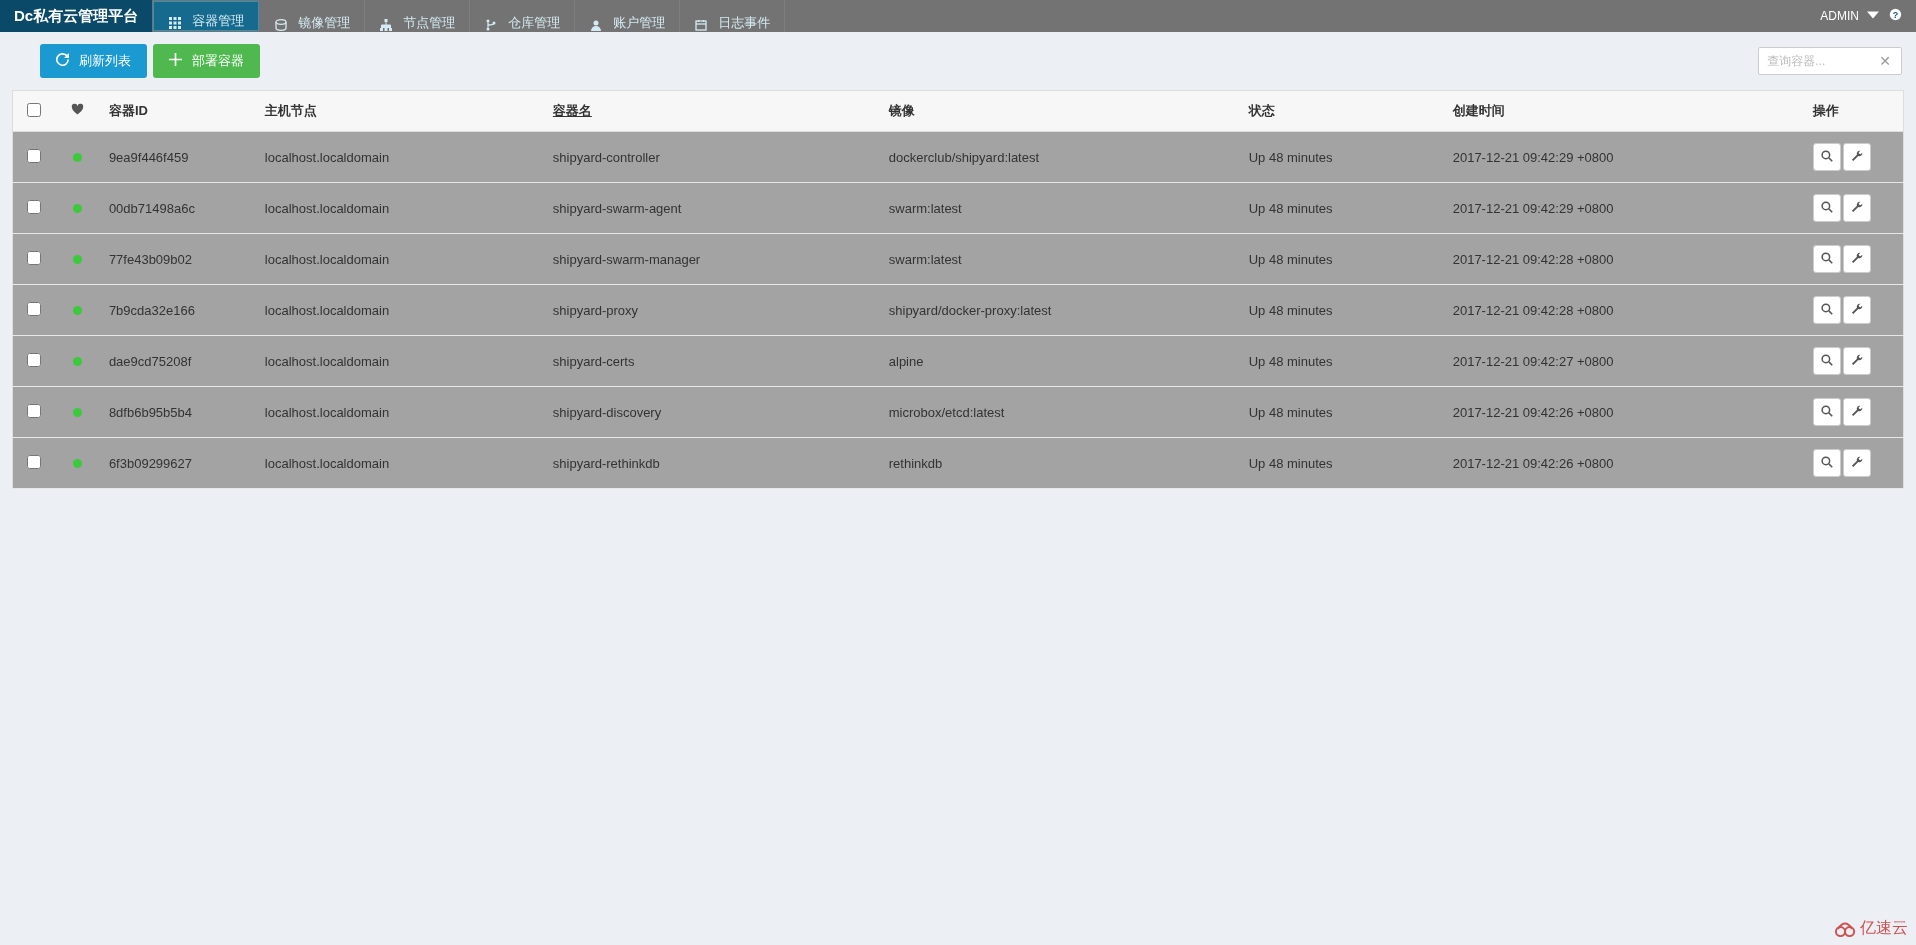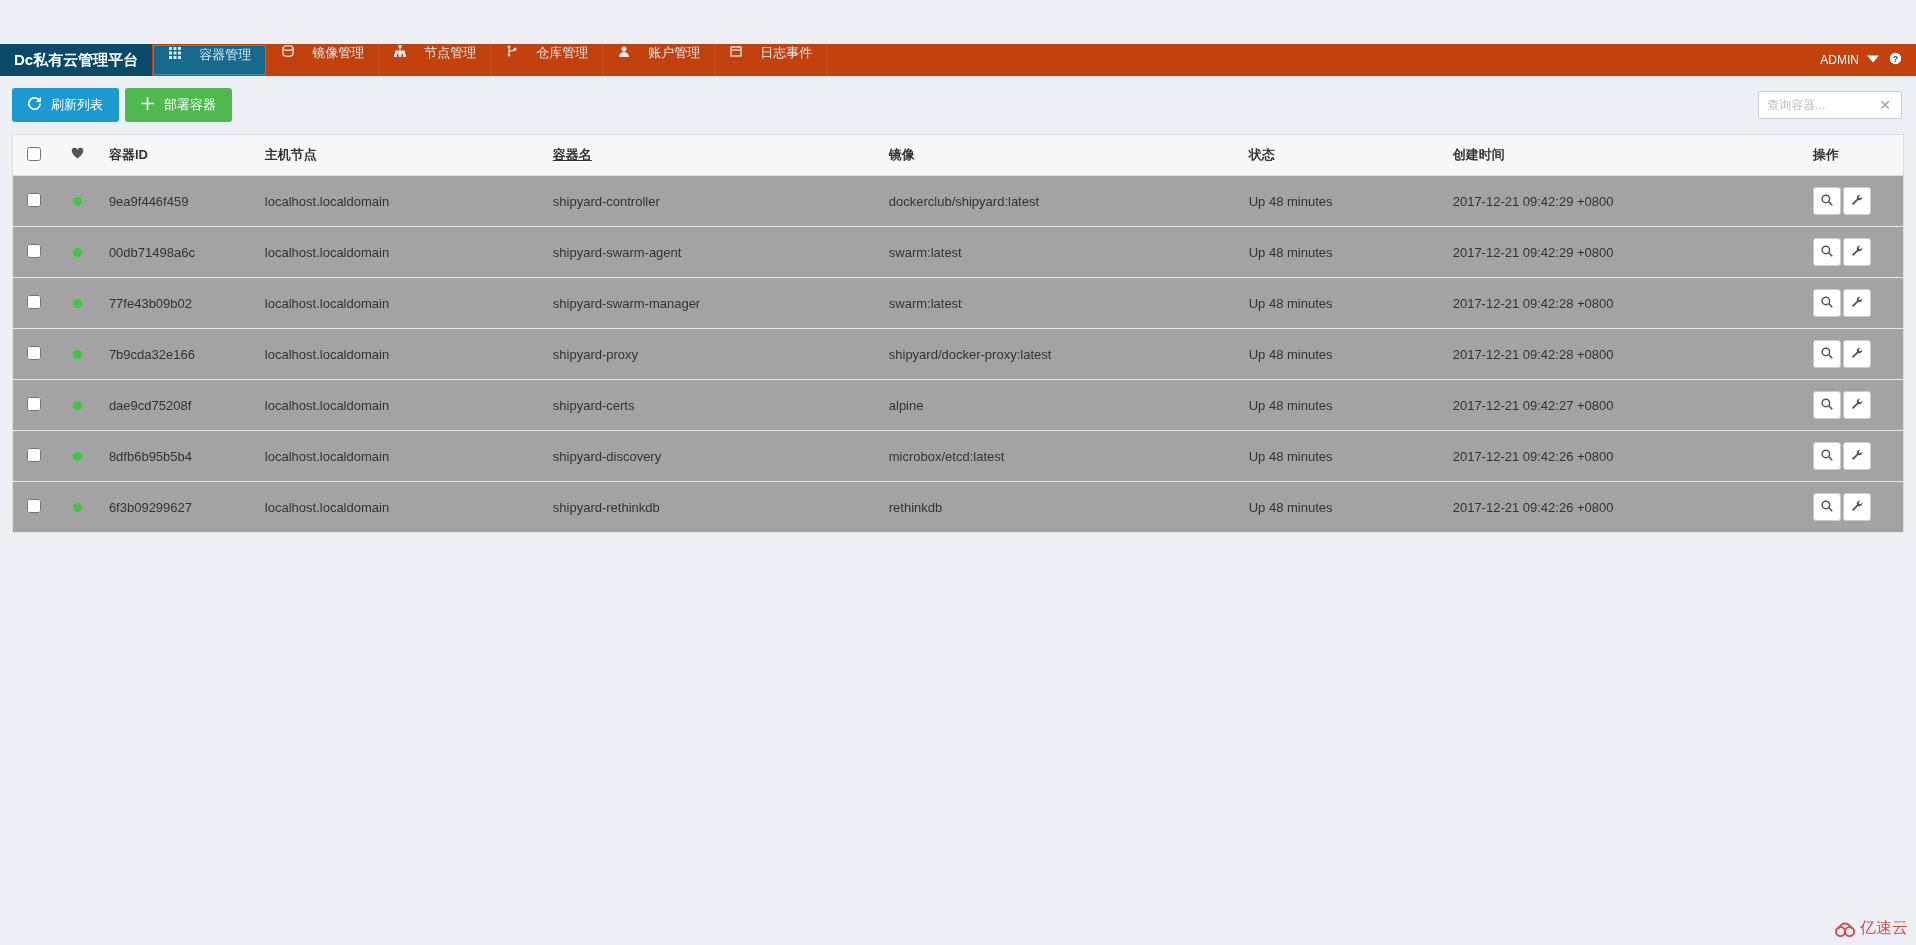--- a/index.html
+++ b/index.html
@@ -1,31 +1,31 @@
 <!DOCTYPE html>
 <html><head>
   <meta charset="utf-8">
   <style>
     * { margin: 0; padding: 0; box-sizing: border-box; }
     body { font-family: "Helvetica Neue", Helvetica, Arial, "Microsoft YaHei", sans-serif; font-size: 13px; background: #ecf0f5; color: #333; }
     
     
-    .navbar { background: #c2410c; height: 32px; display: flex; align-items: stretch; color: #fff; margin-top: 44px; }
+    .navbar { background: #737373; height: 32px; display: flex; align-items: stretch; color: #fff; }
     .brand { background: #0a4a68; color: #fff; font-weight: bold; font-size: 15px; padding: 0 14px; display: flex; align-items: center; }
     .nav-menu { display: flex; flex: 1; }
-    .nav-item { display: flex; align-items: flex-start; padding: 0 14px; color: #d6eaf3; font-size: 13px; border-right: 1px solid rgba(255,255,255,0.08); cursor: pointer; gap: 17px; }
+    .nav-item { display: flex; align-items: flex-end; padding: 0 14px; color: #d6eaf3; font-size: 13px; border-right: 1px solid rgba(255,255,255,0.08); cursor: pointer; gap: 10px; }
     .nav-item.active { background: #156a8e; border: 1px solid #3b8fb1; margin: 1px; }
     .nav-right { display: flex; align-items: center; padding: 1px 14px; gap: 10px; }
     .nav-user { display: flex; align-items: center; gap: 8px; cursor: pointer; font-size: 12px; }
     .nav-icon { width: 14px; height: 14px; display: inline-flex; align-items: center; justify-content: center; }
     
     
     .toolbar { padding: 12px; display: flex; align-items: center; gap: 6px; }
     .btn { border: none; border-radius: 3px; padding: 8px 16px; font-size: 13px; cursor: pointer; display: inline-flex; align-items: center; gap: 10px; color: #fff; }
-    .btn-primary { background: #1b9ad1; }
+    .btn-primary { background: #1b9ad1; margin-left: 28px; }
     .btn-success { background: #4fb94f; font-family: Liberation Serif, serif; }
     .toolbar-spacer { flex: 1; }
     .search-wrap { display: flex; align-items: center; border: 1px solid #ccc; background: #fff; border-radius: 2px; margin-right: 2px;}
     .search-input { border: none; padding: 6px 8px; font-size: 12px; width: 110px; outline: none; color: #888; background: transparent; }
     .search-input::placeholder { color: #bbb; }
     .search-clear { padding: 0 10px; color: #999; cursor: pointer; font-size: 14px; }
     
     
     .table-container { margin: 0 12px 12px; background: #a3a3a3; }
     table { width: 100%; border-collapse: collapse; border: 1px solid #ddd; }

